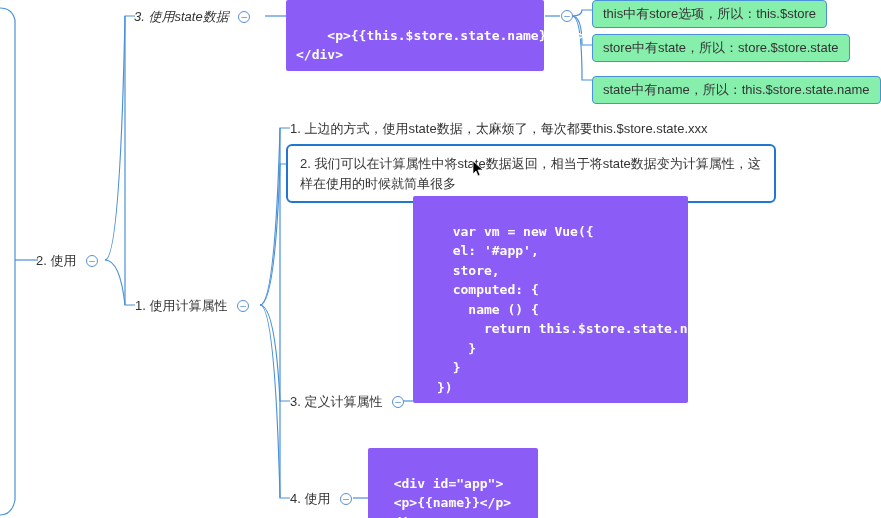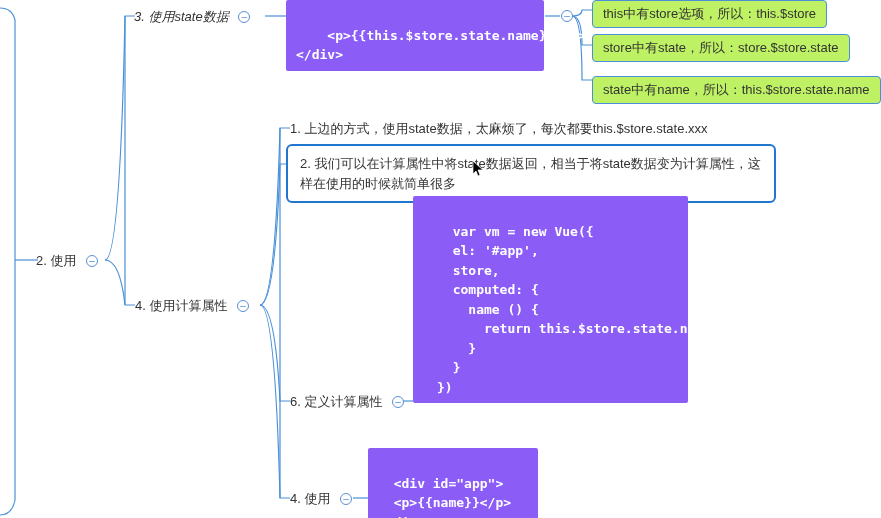--- a/index.html
+++ b/index.html
@@ -44,21 +44,21 @@
     font-weight: bold;
     padding: 6px 10px;
     line-height: 1.5;
     white-space: pre;
     border-radius: 2px;
   }
   .note-box {
     border: 1px solid #4a90d9;
     border-radius: 4px;
     padding: 4px 10px;
-    background: #bef264;
+    background: #86efac;
     color: #333;
     font-size: 13px;
     white-space: nowrap;
   }
   .highlight-box {
     border: 2px solid #2176d2;
     border-radius: 6px;
     padding: 8px 12px;
     background: #fff;
     color: #333;
@@ -152,26 +152,26 @@
   <span>2. 我们可以在计算属性中将state数据返回，相当于将state数据变为计算属性，这样在使用的时候就简单很多</span>
 </div>
 
 <div class="cursor" style="left:472px; top:160px;">
   <svg viewBox="0 0 14 18" width="14" height="18">
     <path d="M1 1 L1 14 L4 11 L6 16 L8 15 L6 10 L11 10 Z" fill="#000" stroke="#fff" stroke-width="0.7"></path>
   </svg>
 </div>
 
 <div class="node" style="left:135px; top:297px;">
-  <span class="node-label">4. 使用计算属性</span>
+  <span class="node-label">1. 使用计算属性</span>
   <span class="toggle">–</span>
 </div>
 
 <div class="node" style="left:290px; top:393px;">
-  <span class="node-label">6. 定义计算属性</span>
+  <span class="node-label">3. 定义计算属性</span>
   <span class="toggle">–</span>
 </div>
 
 <div class="code-block" style="position:absolute; left:413px; top:196px; width:275px;padding-left:24px;">
   <span>var vm = new Vue({
   el: '#app',
   store,
   computed: {
     name () {
       return this.$store.state.name

